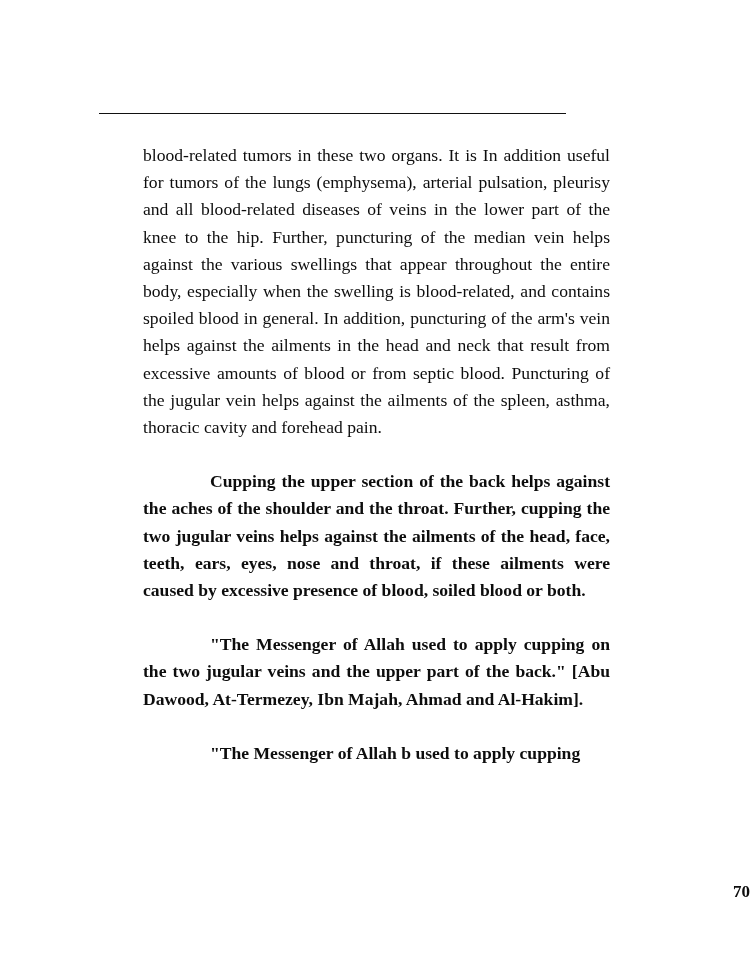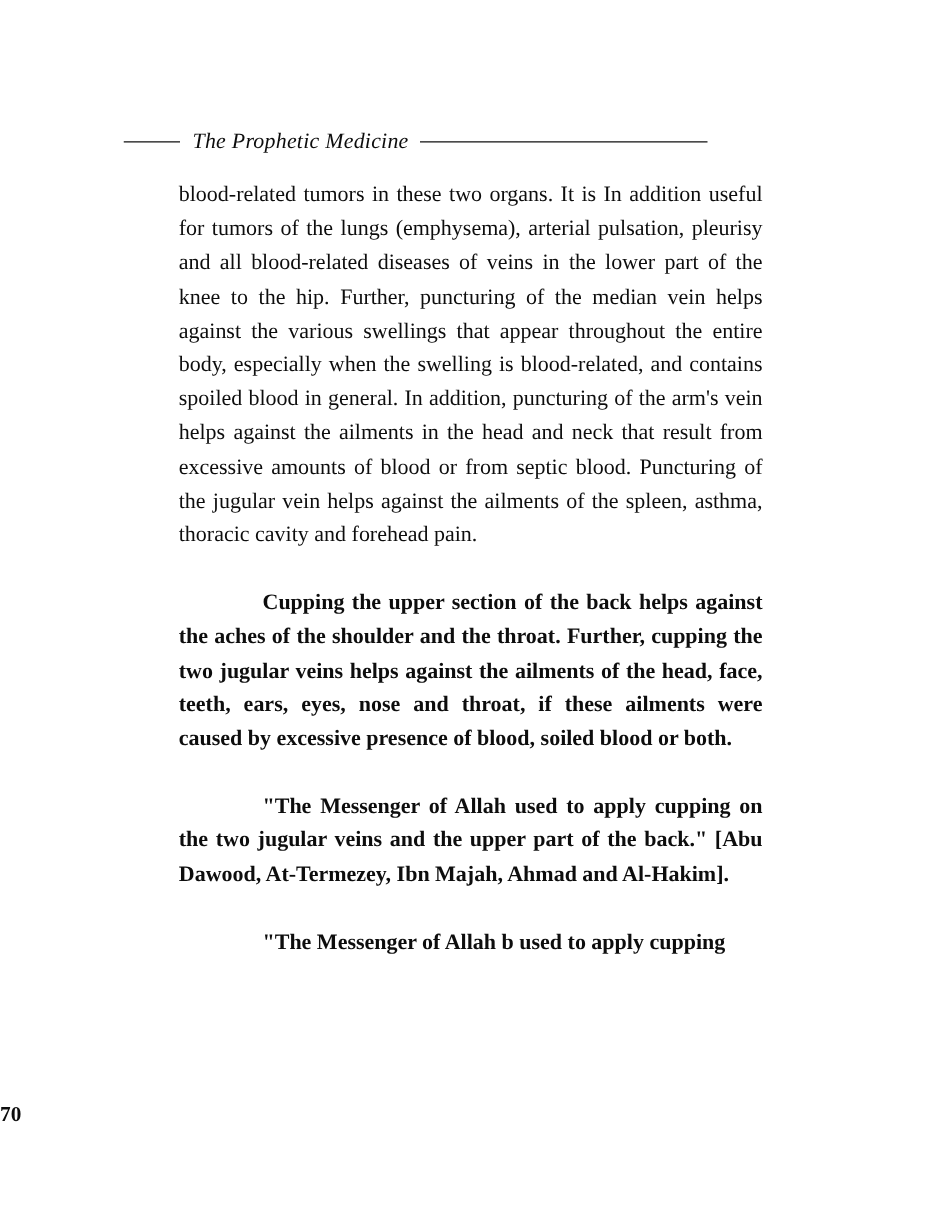--- a/index.html
+++ b/index.html
@@ -79,33 +79,32 @@
   .semi {
     font-weight: 600;
   }
 
   
   .folio {
     position: absolute;
     left: 0;
     top: 882px;
     width: 750px;
-    text-align: left;
+    text-align: right;
     font-size: 17px;
     font-weight: bold;
   }
 </style>
 </head>
 <body>
 
 <div class="page">
 
   <div class="header">
     <span class="rule-left"></span>
-    <span class="header-title">The Prophetic Medicine</span>
     <span class="rule-right"></span>
   </div>
 
   <div class="body-col">
 
     <p class="para">blood-related tumors in these two organs. It is In addition useful for tumors of the lungs (emphysema), arterial pulsation, pleurisy and all blood-related diseases of veins in the lower part of the knee to the hip. Further, puncturing of the median vein helps against the various swellings that appear throughout the entire body, especially when the swelling is blood-related, and contains spoiled blood in general. In addition, puncturing of the arm's vein helps against the ailments in the head and neck that result from excessive amounts of blood or from septic blood. Puncturing of the jugular vein helps against the ailments of the spleen, asthma, thoracic cavity and forehead pain.</p>
 
     <p class="para indent gap">Cupping the upper section of the back helps against the aches of the shoulder and the throat. Further, cupping the two jugular veins helps against the ailments of the head, face, teeth, ears, eyes, nose and throat, if these ailments were caused by excessive presence of blood, soiled blood or both.</p>
 
 

